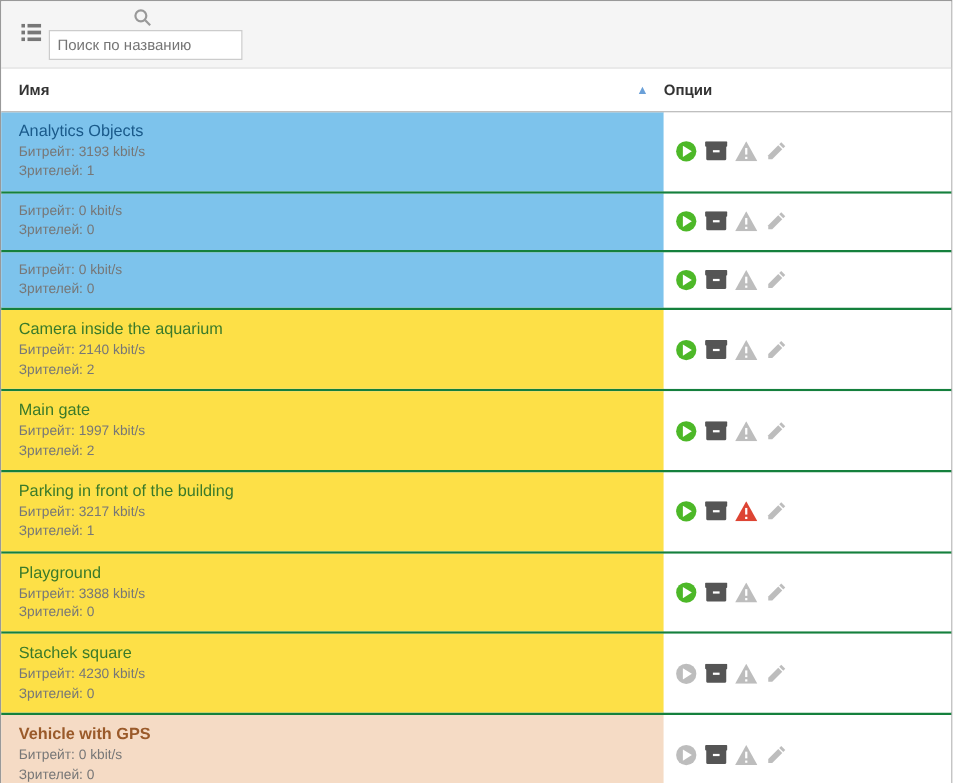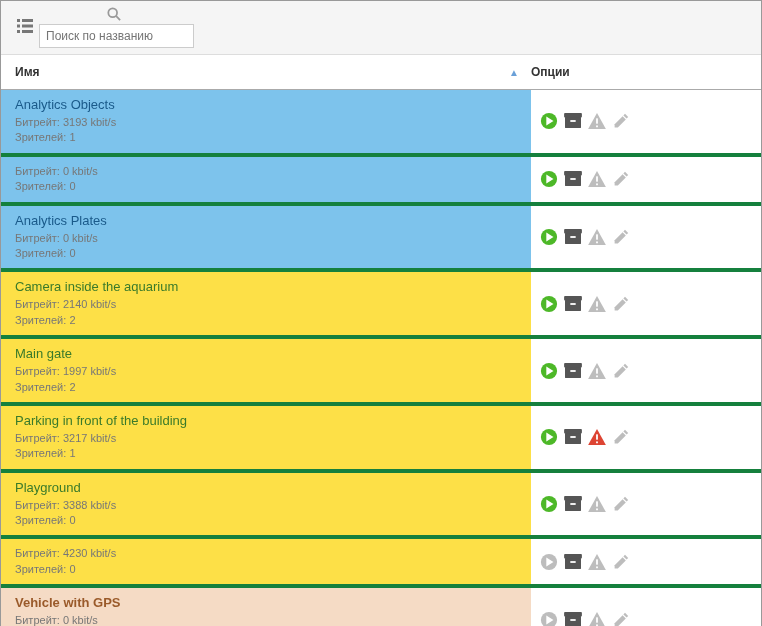--- a/index.html
+++ b/index.html
@@ -10,21 +10,21 @@
     .toolbar-icon svg { width: 16px; height: 14px; }
     .toolbar-title { flex: 1; color: #555; font-size: 13px; padding-left: 8px; }
     .search-wrap { display: flex; align-items: center; flex-direction: column; }
     .search-icon { color: #aaa; margin-right: 6px; }
     .search-icon svg { width: 14px; height: 14px; }
     .search-input { width: 155px; height: 24px; border: 1px solid #ccc; padding: 0 6px; font-size: 12px; color: #777; }
     .header-row { display: flex; background: #fff; border-bottom: 1px solid #aaa; padding: 10px 0; }
     .col-name { flex: 1; padding: 0 14px; font-weight: bold; color: #333; position: relative; }
     .col-options { width: 230px; font-weight: bold; color: #333; }
     .sort-arrow { position: absolute; right: 12px; top: 2px; color: #6aa0d8; font-size: 10px; }
-    .row { display: flex; border-bottom: 4px solid #15803d; }
+    .row { display: flex; border-bottom: 2px solid #15803d; }
     .cell-name { flex: 1; padding: 7px 14px 7px 14px; }
     .cell-options { width: 230px; display: flex; align-items: center; gap: 4px; padding: 0 8px; background: #fff; }
     .dev-name { font-size: 13px; margin-bottom: 3px; }
     .dev-meta { color: #777; font-size: 11px; line-height: 1.4; }
     .bg-blue { background: #7dc3ec; }
     .bg-blue .dev-name { color: #1a5a8a; }
     .bg-green { background: #fde047; }
     .bg-green .dev-name { color: #3a7a2a; }
     .bg-orange { background: #f5dbc5; }
     .bg-orange .dev-name { color: #9a5a2a; font-weight: bold; }
@@ -138,21 +138,20 @@
           <span class="opt-btn edit">
             <svg width="16" height="16" viewBox="0 0 20 20">
               <path d="M2 14 L12 4 L16 8 L6 18 L2 18 Z"></path>
               <path d="M13 3 L15 1 L19 5 L17 7 Z"></path>
             </svg>
           </span>
         </div>
       </div>
       <div class="row">
         <div class="cell-name bg-blue">
-          <div class="dev-name">Analytics Plates</div>
           <div class="dev-meta"><span>Битрейт: </span><span>0</span><span> kbit/s</span></div>
           <div class="dev-meta"><span>Зрителей: </span><span>0</span></div>
         </div>
         <div class="cell-options">
           <span class="opt-btn play-green">
             <svg width="18" height="18" viewBox="0 0 20 20">
               <circle cx="10" cy="10" r="9"></circle>
               <polygon points="7,5 15,10 7,15"></polygon>
             </svg>
           </span>
@@ -313,20 +312,21 @@
           <span class="opt-btn edit">
             <svg width="16" height="16" viewBox="0 0 20 20">
               <path d="M2 14 L12 4 L16 8 L6 18 L2 18 Z"></path>
               <path d="M13 3 L15 1 L19 5 L17 7 Z"></path>
             </svg>
           </span>
         </div>
       </div>
       <div class="row">
         <div class="cell-name bg-green">
+          <div class="dev-name">Stachek square</div>
           <div class="dev-meta"><span>Битрейт: </span><span>4230</span><span> kbit/s</span></div>
           <div class="dev-meta"><span>Зрителей: </span><span>0</span></div>
         </div>
         <div class="cell-options">
           <span class="opt-btn play-grey">
             <svg width="18" height="18" viewBox="0 0 20 20">
               <circle cx="10" cy="10" r="9"></circle>
               <polygon points="7,5 15,10 7,15"></polygon>
             </svg>
           </span>

